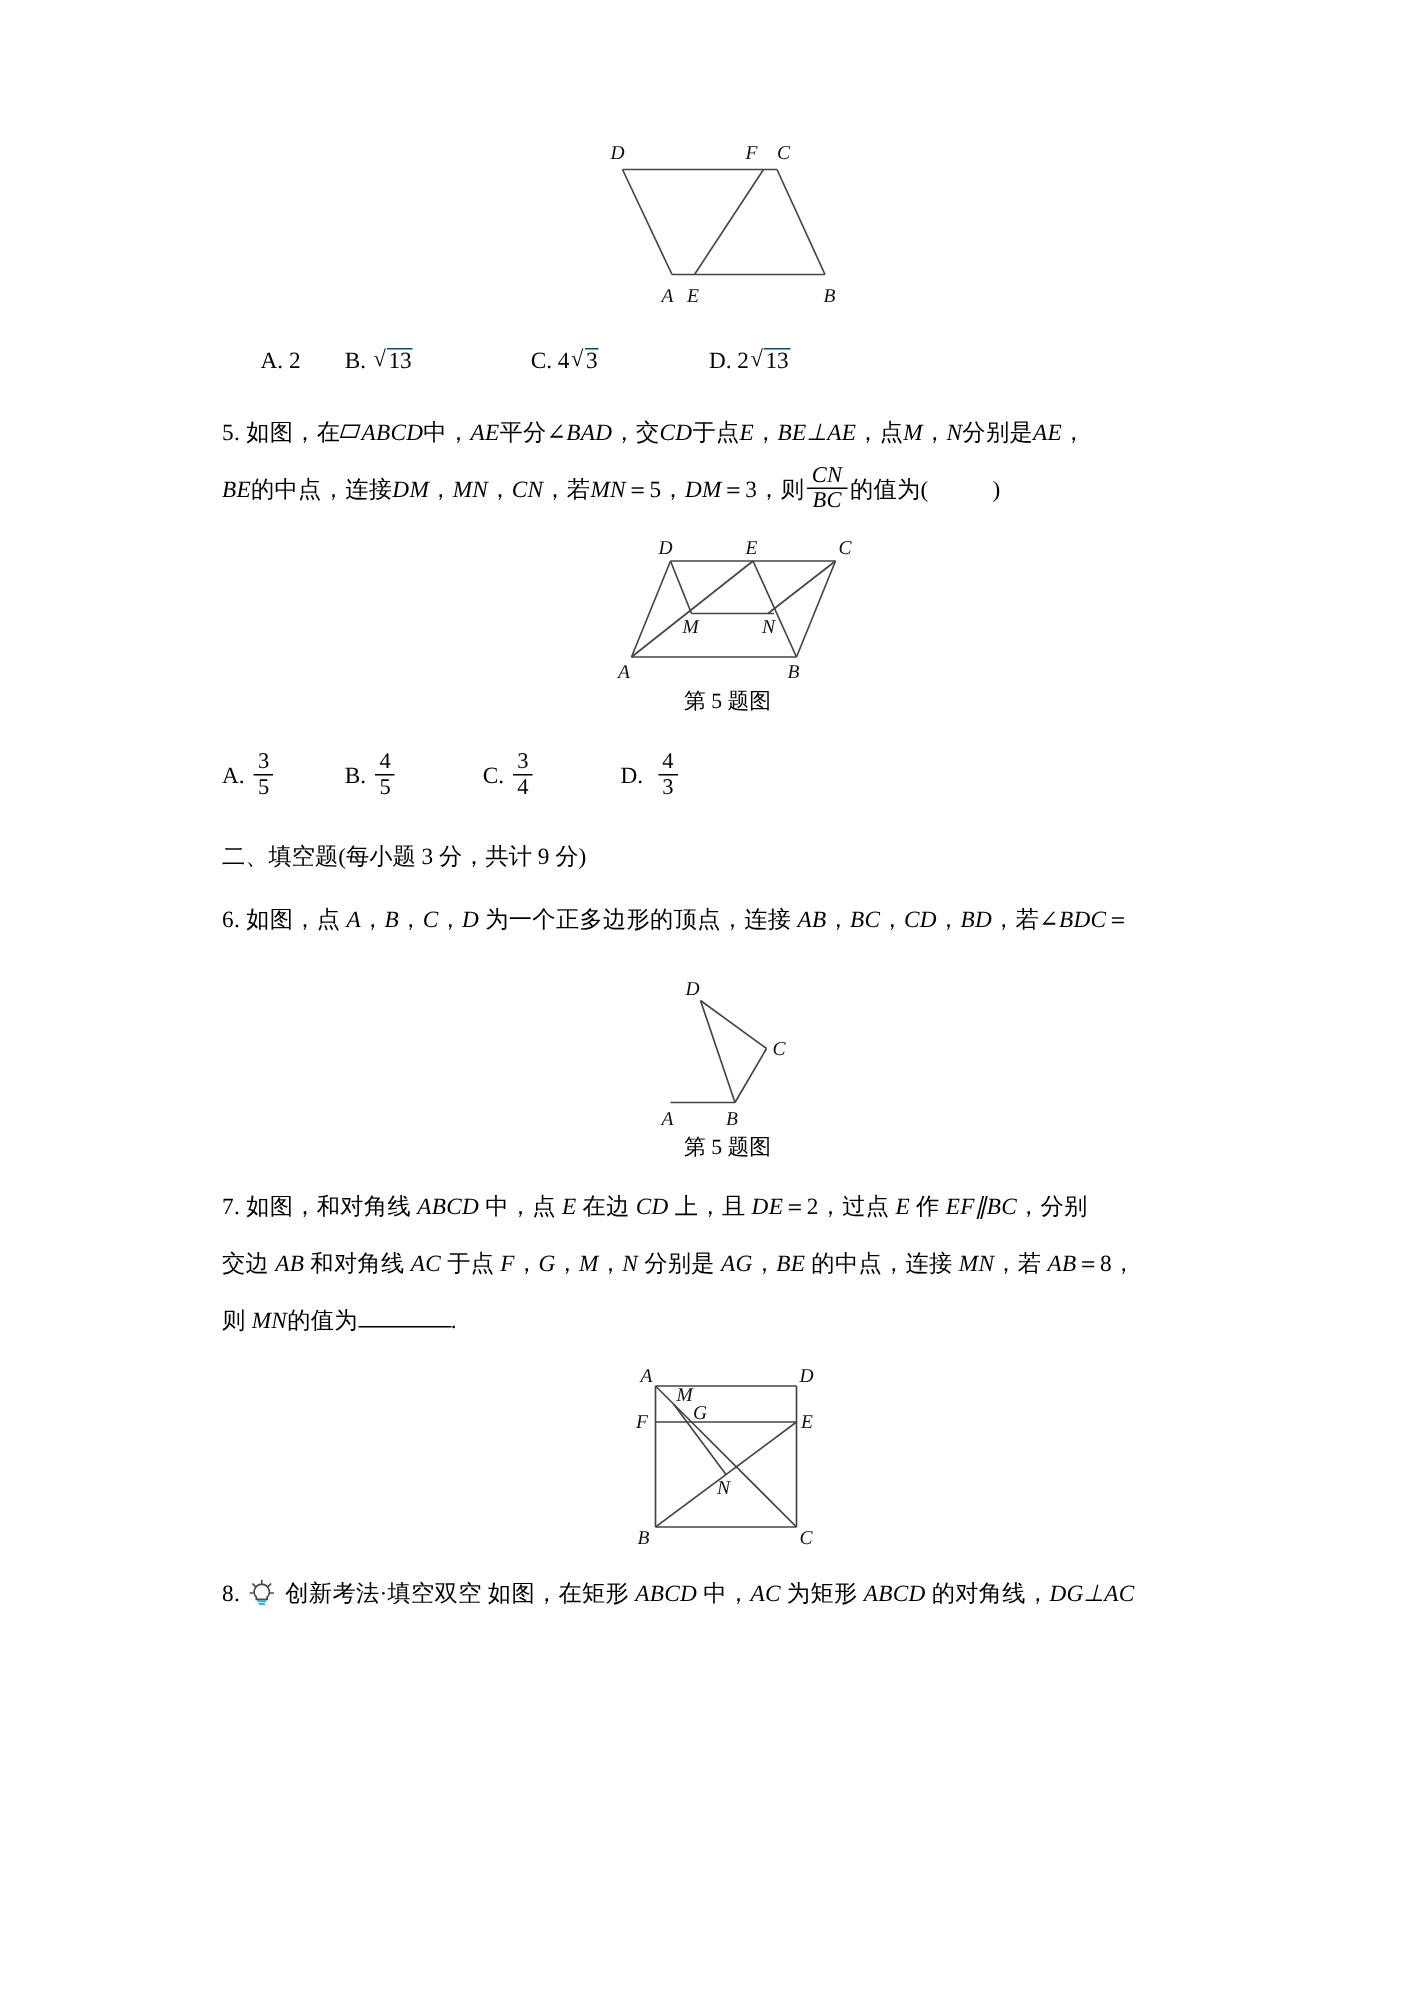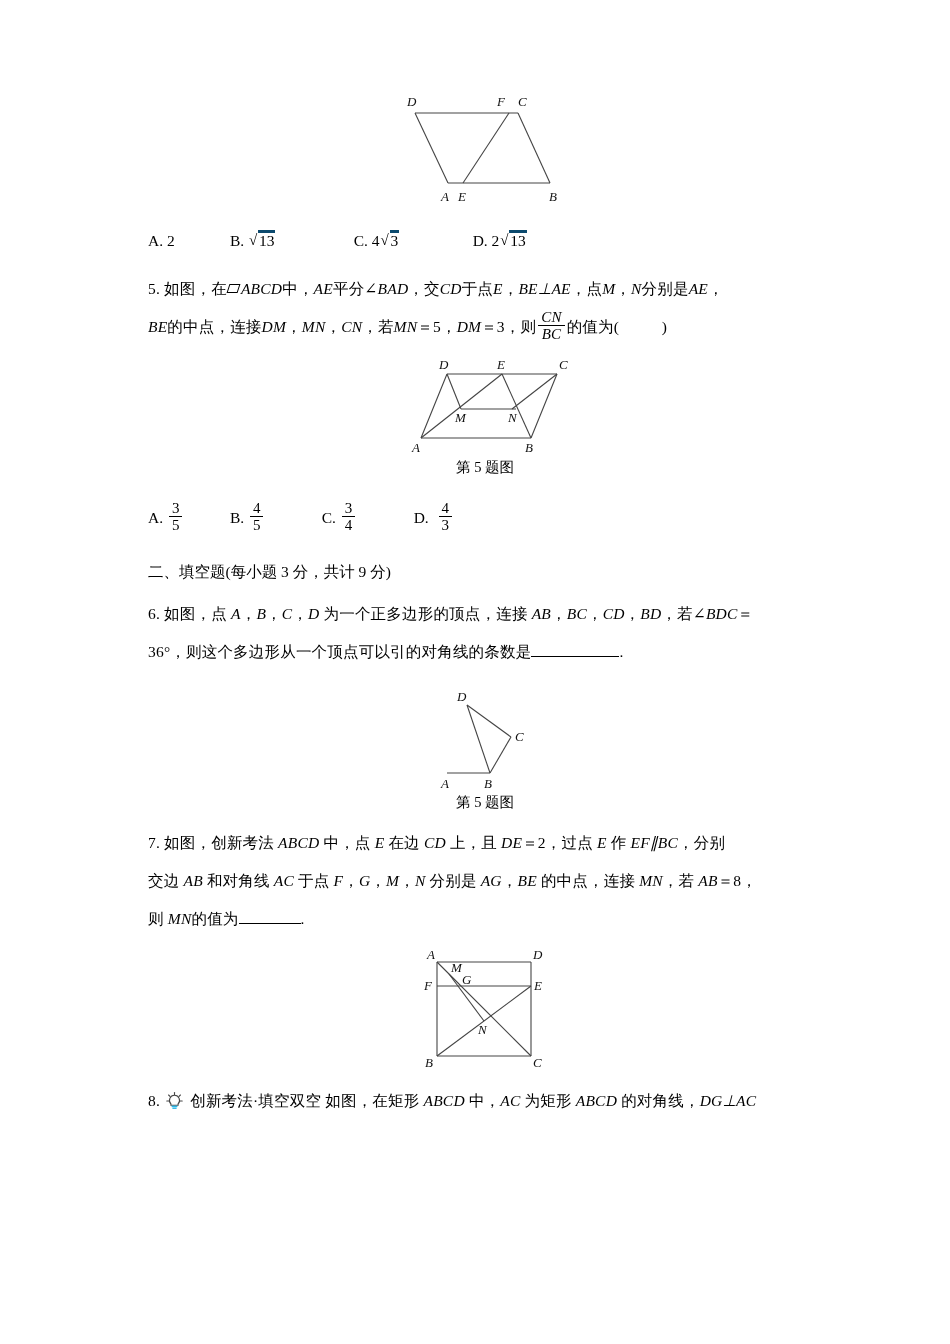--- a/index.html
+++ b/index.html
@@ -75,21 +75,21 @@
     padding-left: 9px;
     margin-left: 1px;
   }
   .rad::before {
     content: "\221A";
     position: absolute;
     left: 0; top: -1px;
     font-size: 15px;
   }
   .rad > .radband {
-    border-top: 3px solid #0c4a6e;
+    border-top: 1px solid #0c4a6e;
     padding: 0 1px;
     display: inline-block;
     line-height: 15px;
   }
 
   
   .frac {
     display: inline-block;
     vertical-align: -0.48em;
     text-align: center;
@@ -146,21 +146,21 @@
       <text x="22" y="18">D</text>
       <text x="112" y="18">F</text>
       <text x="133" y="18">C</text>
       <text x="56" y="113">A</text>
       <text x="73" y="113">E</text>
       <text x="164" y="113">B</text>
     </svg>
   </div>
 
   <div class="choices" style="margin-top:16px;">
-    <span class="ch" style="width:78px;">
+    <span class="ch" style="width:78px;text-align:center;">
       <span>A.</span>
       <span>2</span>
     </span>
     <span class="ch" style="width:120px;">
       <span>B.</span>
       <span class="rad"><span class="radband">13</span></span>
     </span>
     <span class="ch" style="width:115px;">
       <span>C.</span>
       <span>4</span><span class="rad"><span class="radband">3</span></span>
@@ -228,42 +228,39 @@
 
   <div class="sect-head" style="margin-top:14px;">二、填空题(每小题 3 分，共计 9 分)</div>
 
   <div class="qline" style="margin-top:6px;">
     <span>6.</span>
     <span>如图，点</span>
     <span class="it">A</span><span>，</span><span class="it">B</span><span>，</span><span class="it">C</span><span>，</span><span class="it">D</span>
     <span>为一个正多边形的顶点，连接</span>
     <span class="it">AB</span><span>，</span><span class="it">BC</span><span>，</span><span class="it">CD</span><span>，</span><span class="it">BD</span><span>，若∠</span><span class="it">BDC</span><span>＝</span>
   </div>
-  <div class="qline">
-    <span>36°，则这个多边形从一个顶点可以引的对角线的条数是</span><span class="blank-m"></span><span>.</span>
-  </div>
 
   <div class="figwrap" style="margin-top:14px;">
     <svg class="figinner" width="200" height="106" viewBox="0 0 200 106" style="display:block;margin:0 auto;">
 
       <line x1="62" y1="88" x2="105" y2="88"></line>
       <line x1="105" y1="88" x2="82" y2="20"></line>
       <line x1="82" y1="20" x2="126" y2="52"></line>
       <line x1="126" y1="52" x2="105" y2="88"></line>
       <text x="72" y="16">D</text>
       <text x="130" y="56">C</text>
       <text x="56" y="103">A</text>
       <text x="99" y="103">B</text>
     </svg>
   </div>
   <div class="fig-cap">第 5 题图</div>
 
   <div class="qline" style="margin-top:12px;">
     <span>7.</span>
-    <span>如图，创新考法</span>
+    <span>如图，和对角线</span>
     <span class="it">ABCD</span>
     <span>中，点</span>
     <span class="it">E</span>
     <span>在边</span>
     <span class="it">CD</span>
     <span>上，且</span>
     <span class="it">DE</span><span>＝2，过点</span>
     <span class="it">E</span>
     <span>作</span>
     <span class="it">EF∥BC</span><span>，分别</span>

